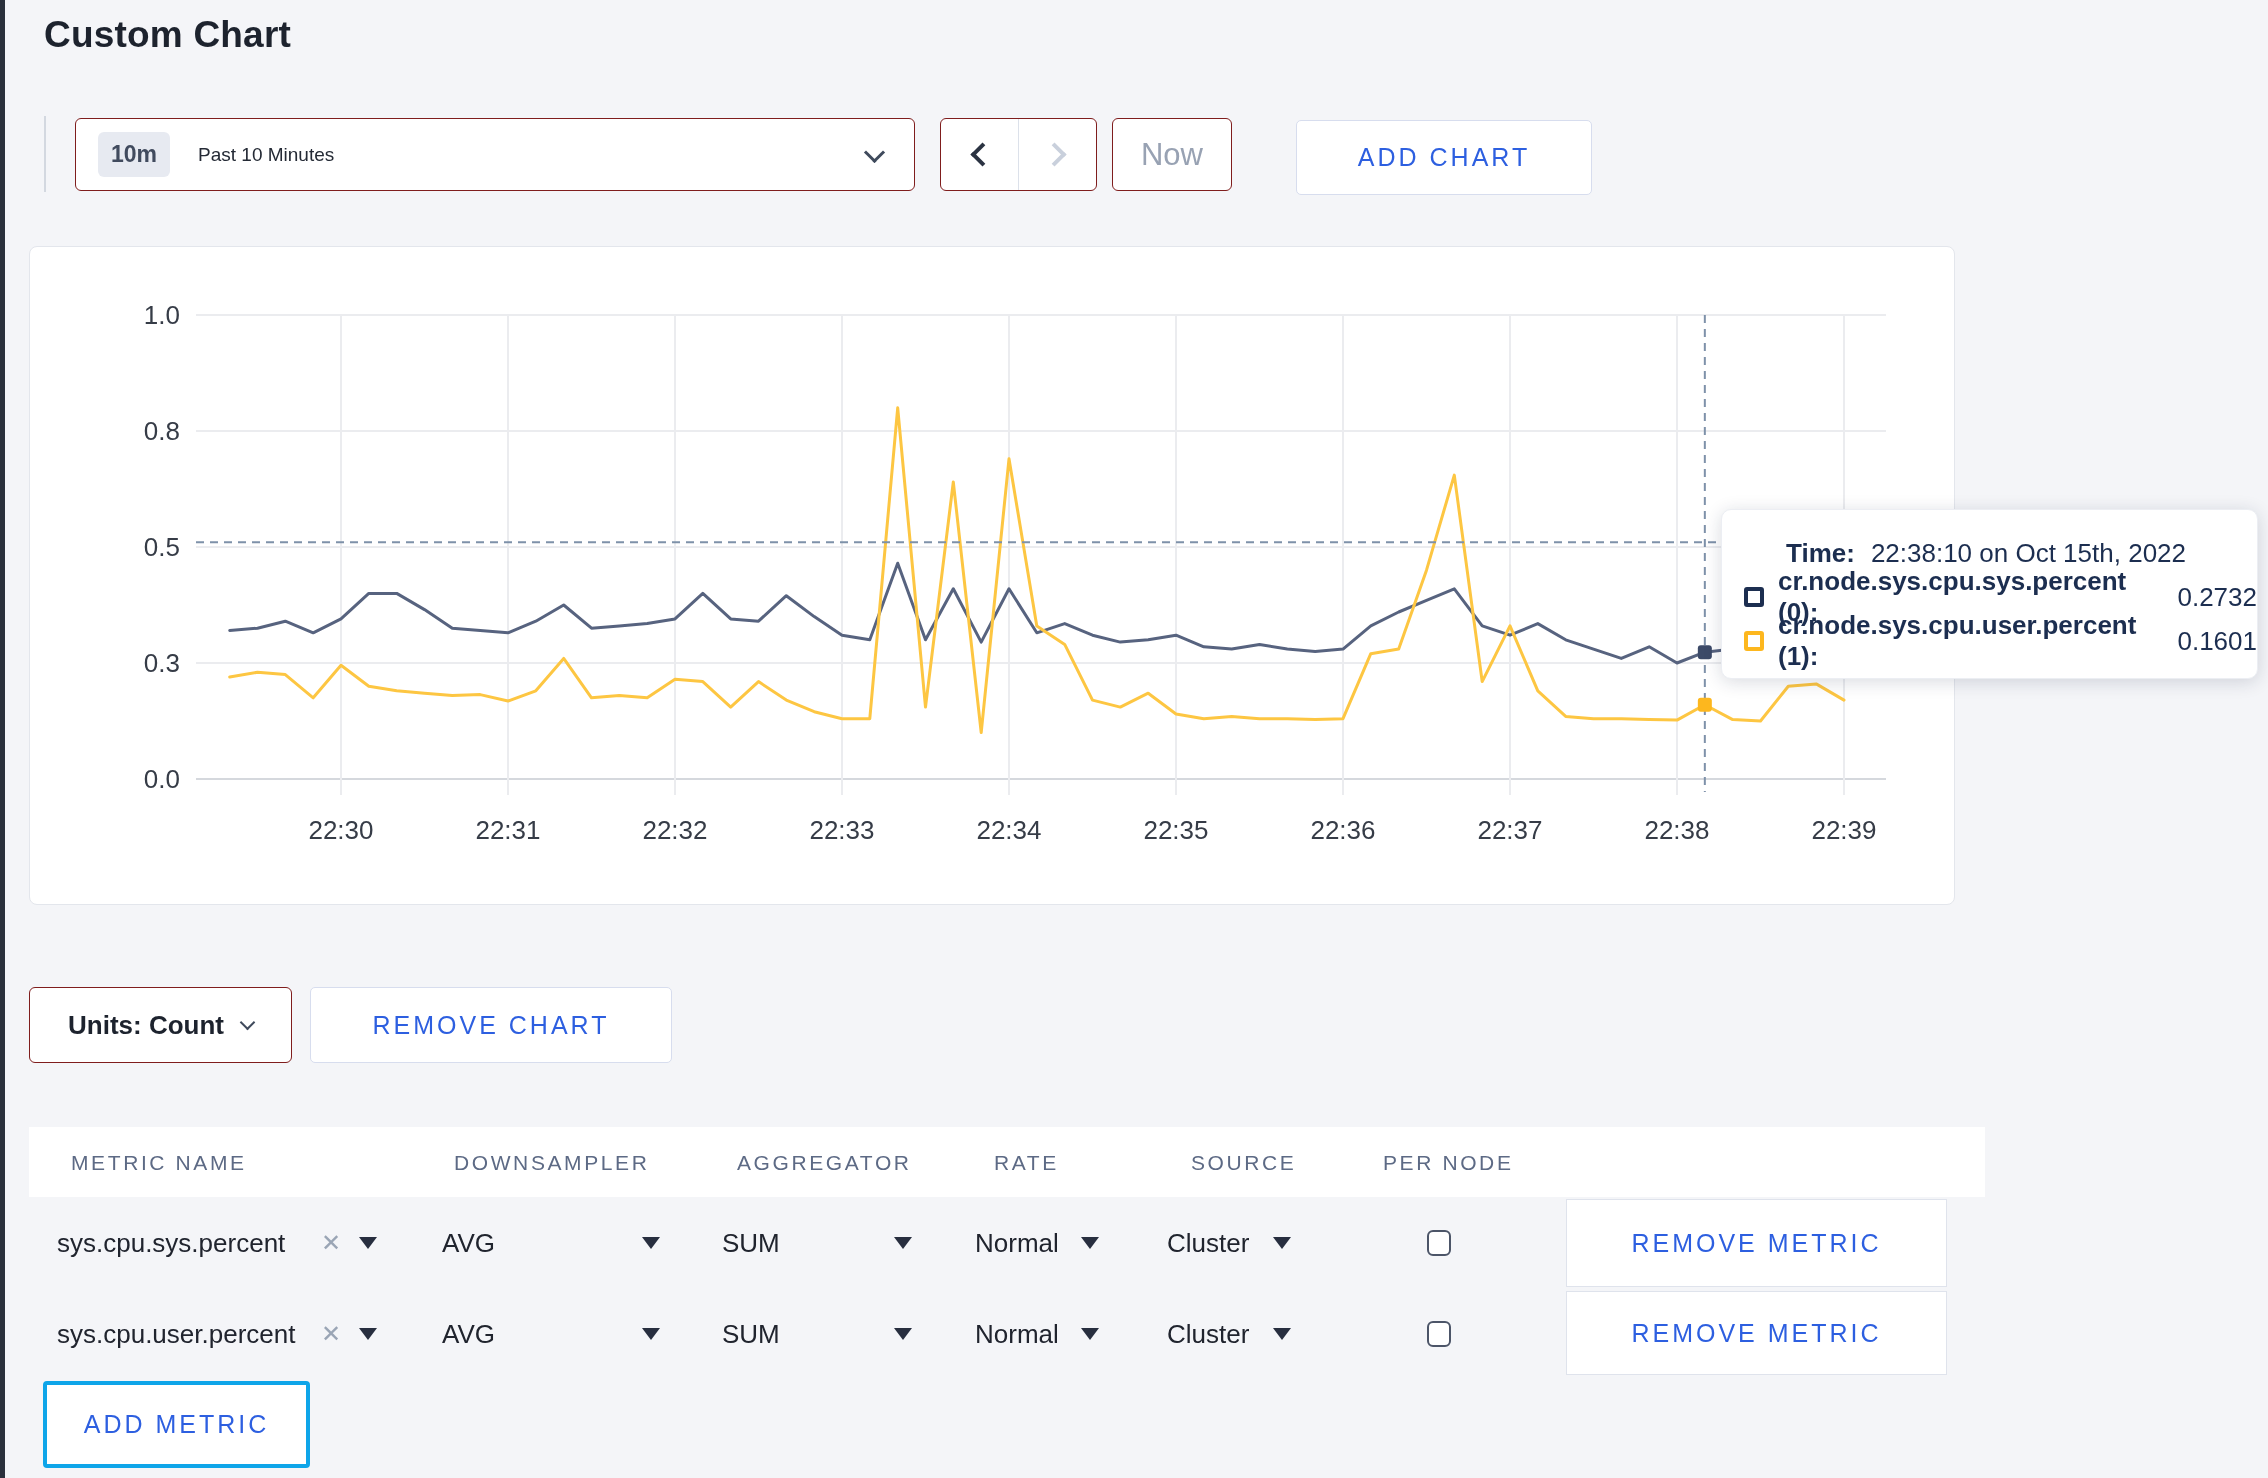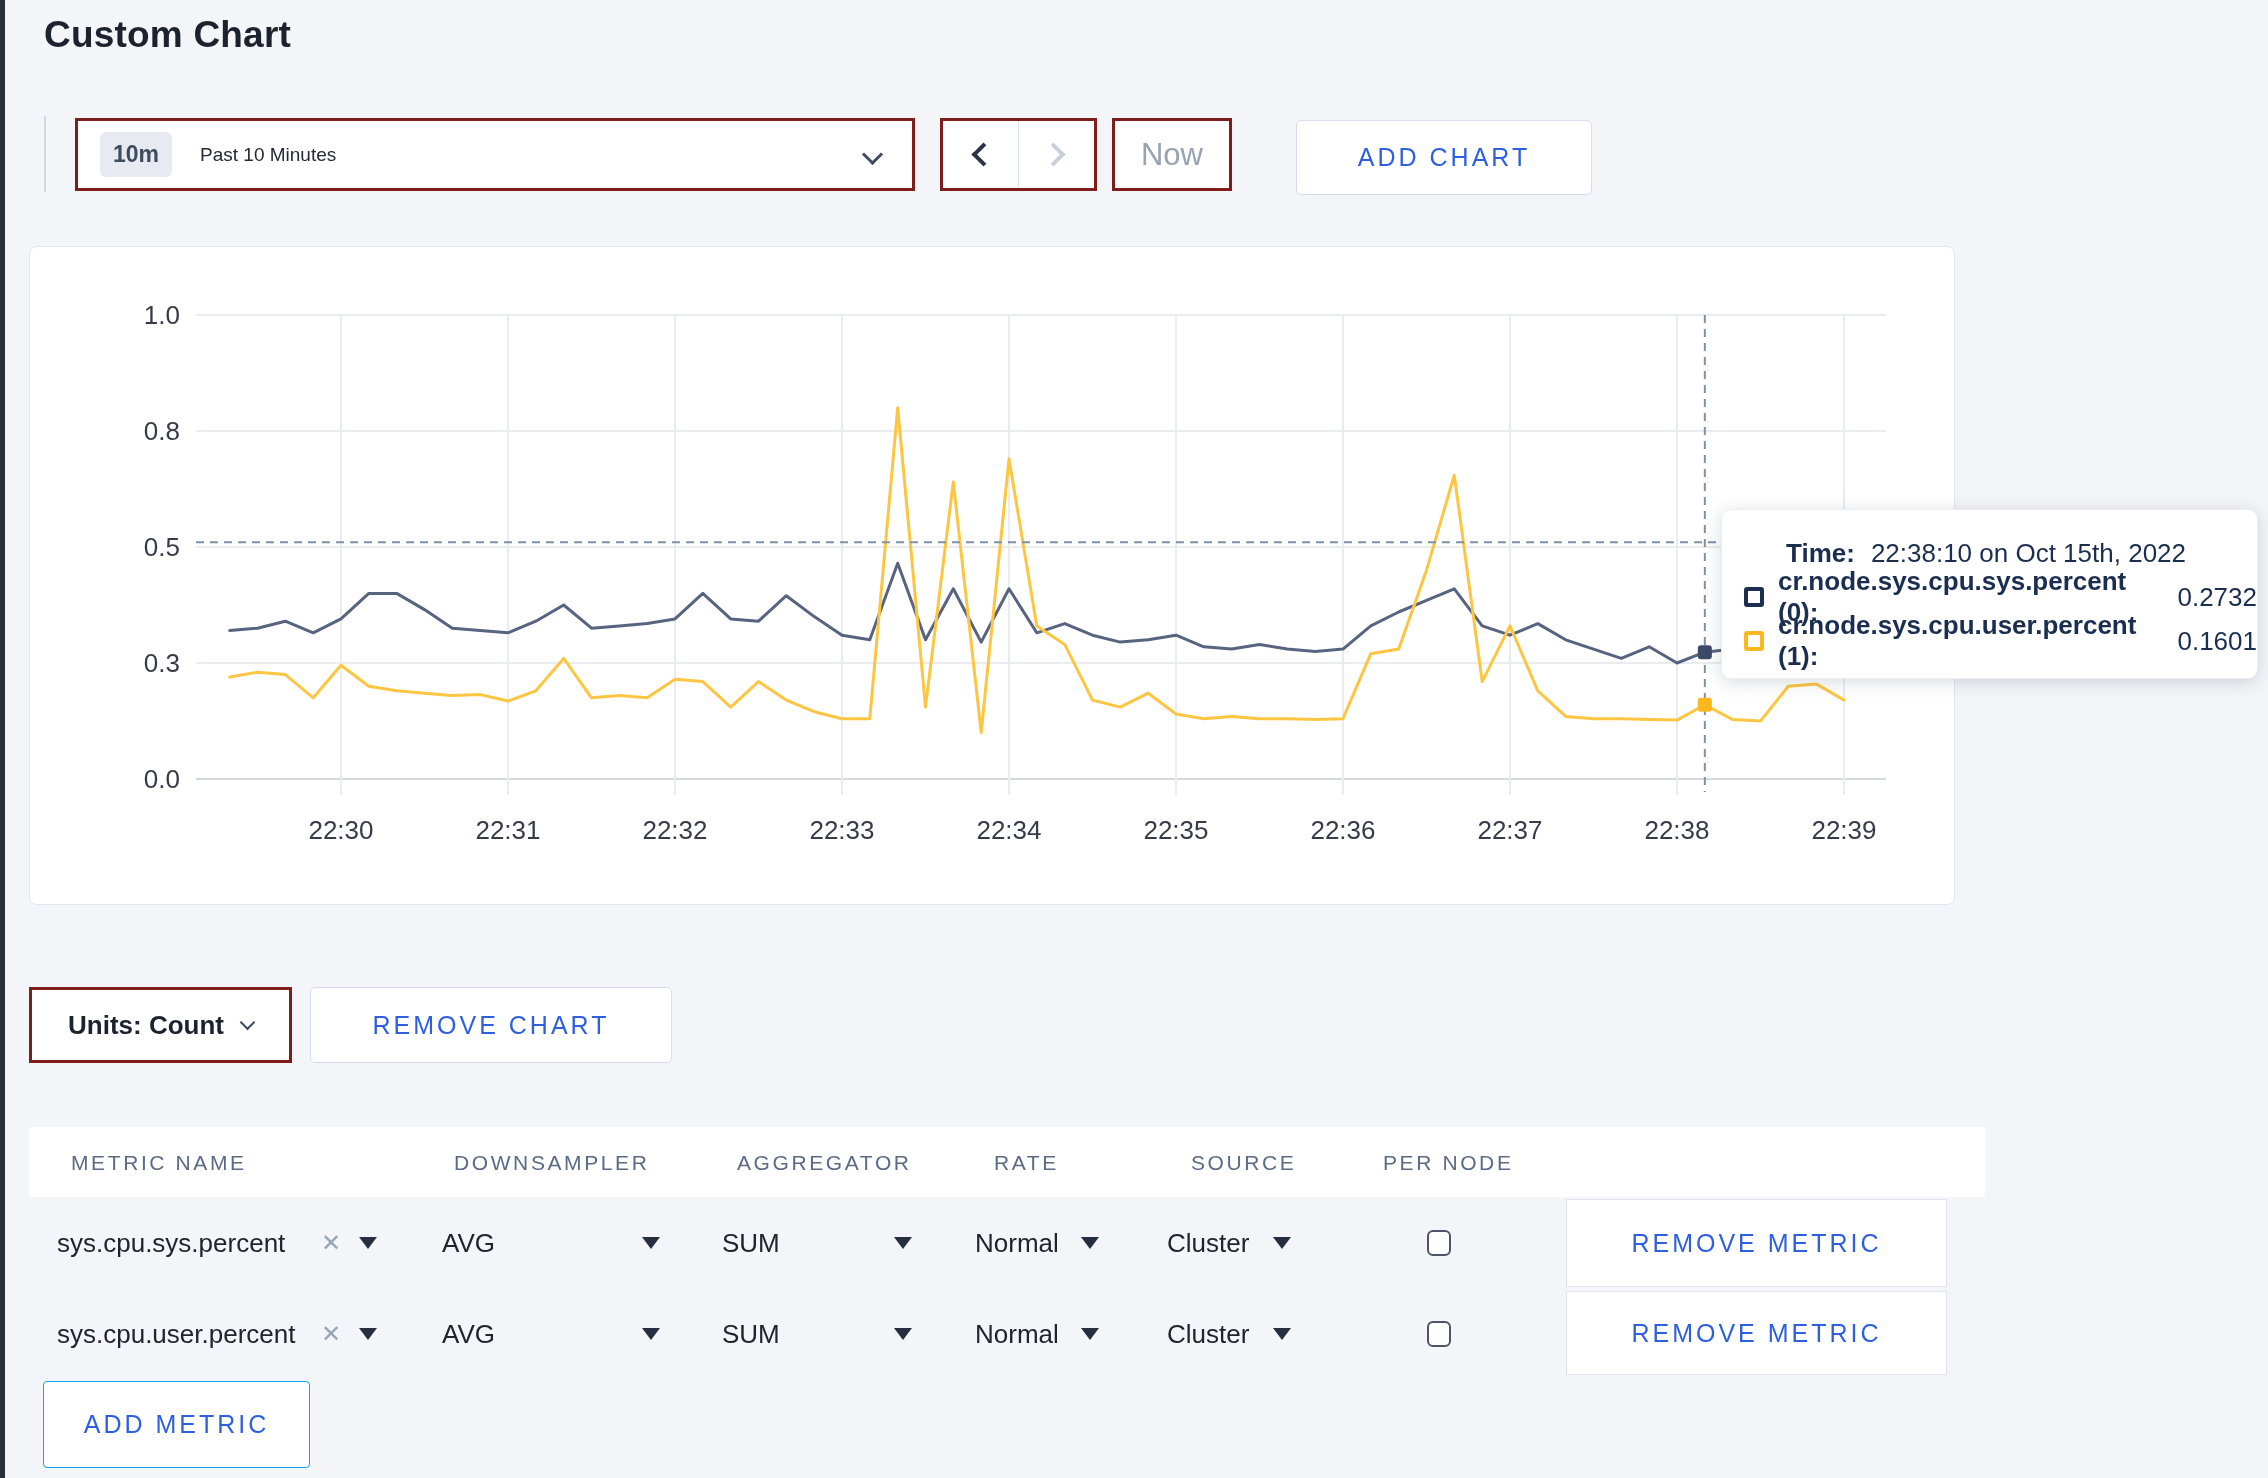--- a/index.html
+++ b/index.html
@@ -11,21 +11,21 @@
   .abs { position:absolute; }
 
   
   #side-edge { left:0; top:0; width:5px; height:1478px; background:#2a303c; }
 
   
   #page-title { left:44px; top:14px; font-size:37px; font-weight:600; color:#1d232e; letter-spacing:.2px; }
 
   
   #toolbar-sep { left:44px; top:116px; width:2px; height:76px; background:#d3d8e0; }
-  .btn-box { background:#fff; border:3px solid #7f1d1d; border-radius:0; }
+  .btn-box { background:#fff; border:1px solid #7f1d1d; border-radius:6px; }
   #time-dropdown { left:75px; top:118px; width:840px; height:73px; display:flex; align-items:center; padding-left:22px; cursor:pointer; }
   #time-badge { background:#e7eaf1; color:#414b5e; font-weight:bold; font-size:23px; padding:9px 13px; border-radius:6px; }
   #time-label { margin-left:28px; font-size:19px; color:#242a35; }
   .chev { display:inline-block; }
   .chev-down { width:15px; height:15px; border-right:3px solid #3f4a5c; border-bottom:3px solid #3f4a5c; transform:rotate(45deg); }
   #time-chevron { position:absolute; right:32px; top:26px; }
   #nav-group { left:940px; top:118px; width:157px; height:73px; display:flex; }
   .nav-half { flex:1; display:flex; align-items:center; justify-content:center; cursor:pointer; }
   .nav-half + .nav-half { border-left:1px solid #dce1ea; }
   .chev-left { width:17px; height:17px; border-left:4px solid #2b3342; border-bottom:4px solid #2b3342; transform:rotate(45deg); margin-left:6px; }
@@ -60,21 +60,21 @@
   
   #table-header { left:29px; top:1127px; width:1956px; height:70px; background:#fff; }
   .th { position:absolute; top:24px; font-size:21px; letter-spacing:2.6px; color:#5d6a85; font-weight:500; }
   .trow { left:29px; width:1956px; height:92px; }
   .cell { position:absolute; top:50%; transform:translateY(-50%); font-size:26px; color:#20242e; }
   .x-icon { color:#9aa5b5; font-size:24px; cursor:pointer; }
   .caret { width:0; height:0; border-left:9px solid transparent; border-right:9px solid transparent; border-top:12px solid #272e3f; cursor:pointer; }
   .checkbox { width:24px; height:26px; border:2px solid #4c5568; border-radius:6px; background:#fff; cursor:pointer; }
   .remove-metric-button { position:absolute; left:1537px; top:2px; width:381px; height:88px; border:1px solid #dfe3ec; border-radius:0;
     background:#fff; color:#2d5fe0; font-size:25px; letter-spacing:3px; font-weight:500; display:flex; align-items:center; justify-content:center; cursor:pointer; }
-  #add-metric-button { left:43px; top:1381px; width:267px; height:87px; background:#fff; border:1px solid #0ea5e9; border-radius:4px; }
+  #add-metric-button { left:43px; top:1381px; width:267px; height:87px; background:#fff; border:4px solid #0ea5e9; border-radius:4px; }
 </style>
 </head>
 <body>
 
 <div id="app">
   <div class="abs" id="side-edge"></div>
 
   <div class="abs" id="page-title">Custom Chart</div>
 
   <div class="abs" id="toolbar-sep"></div>

